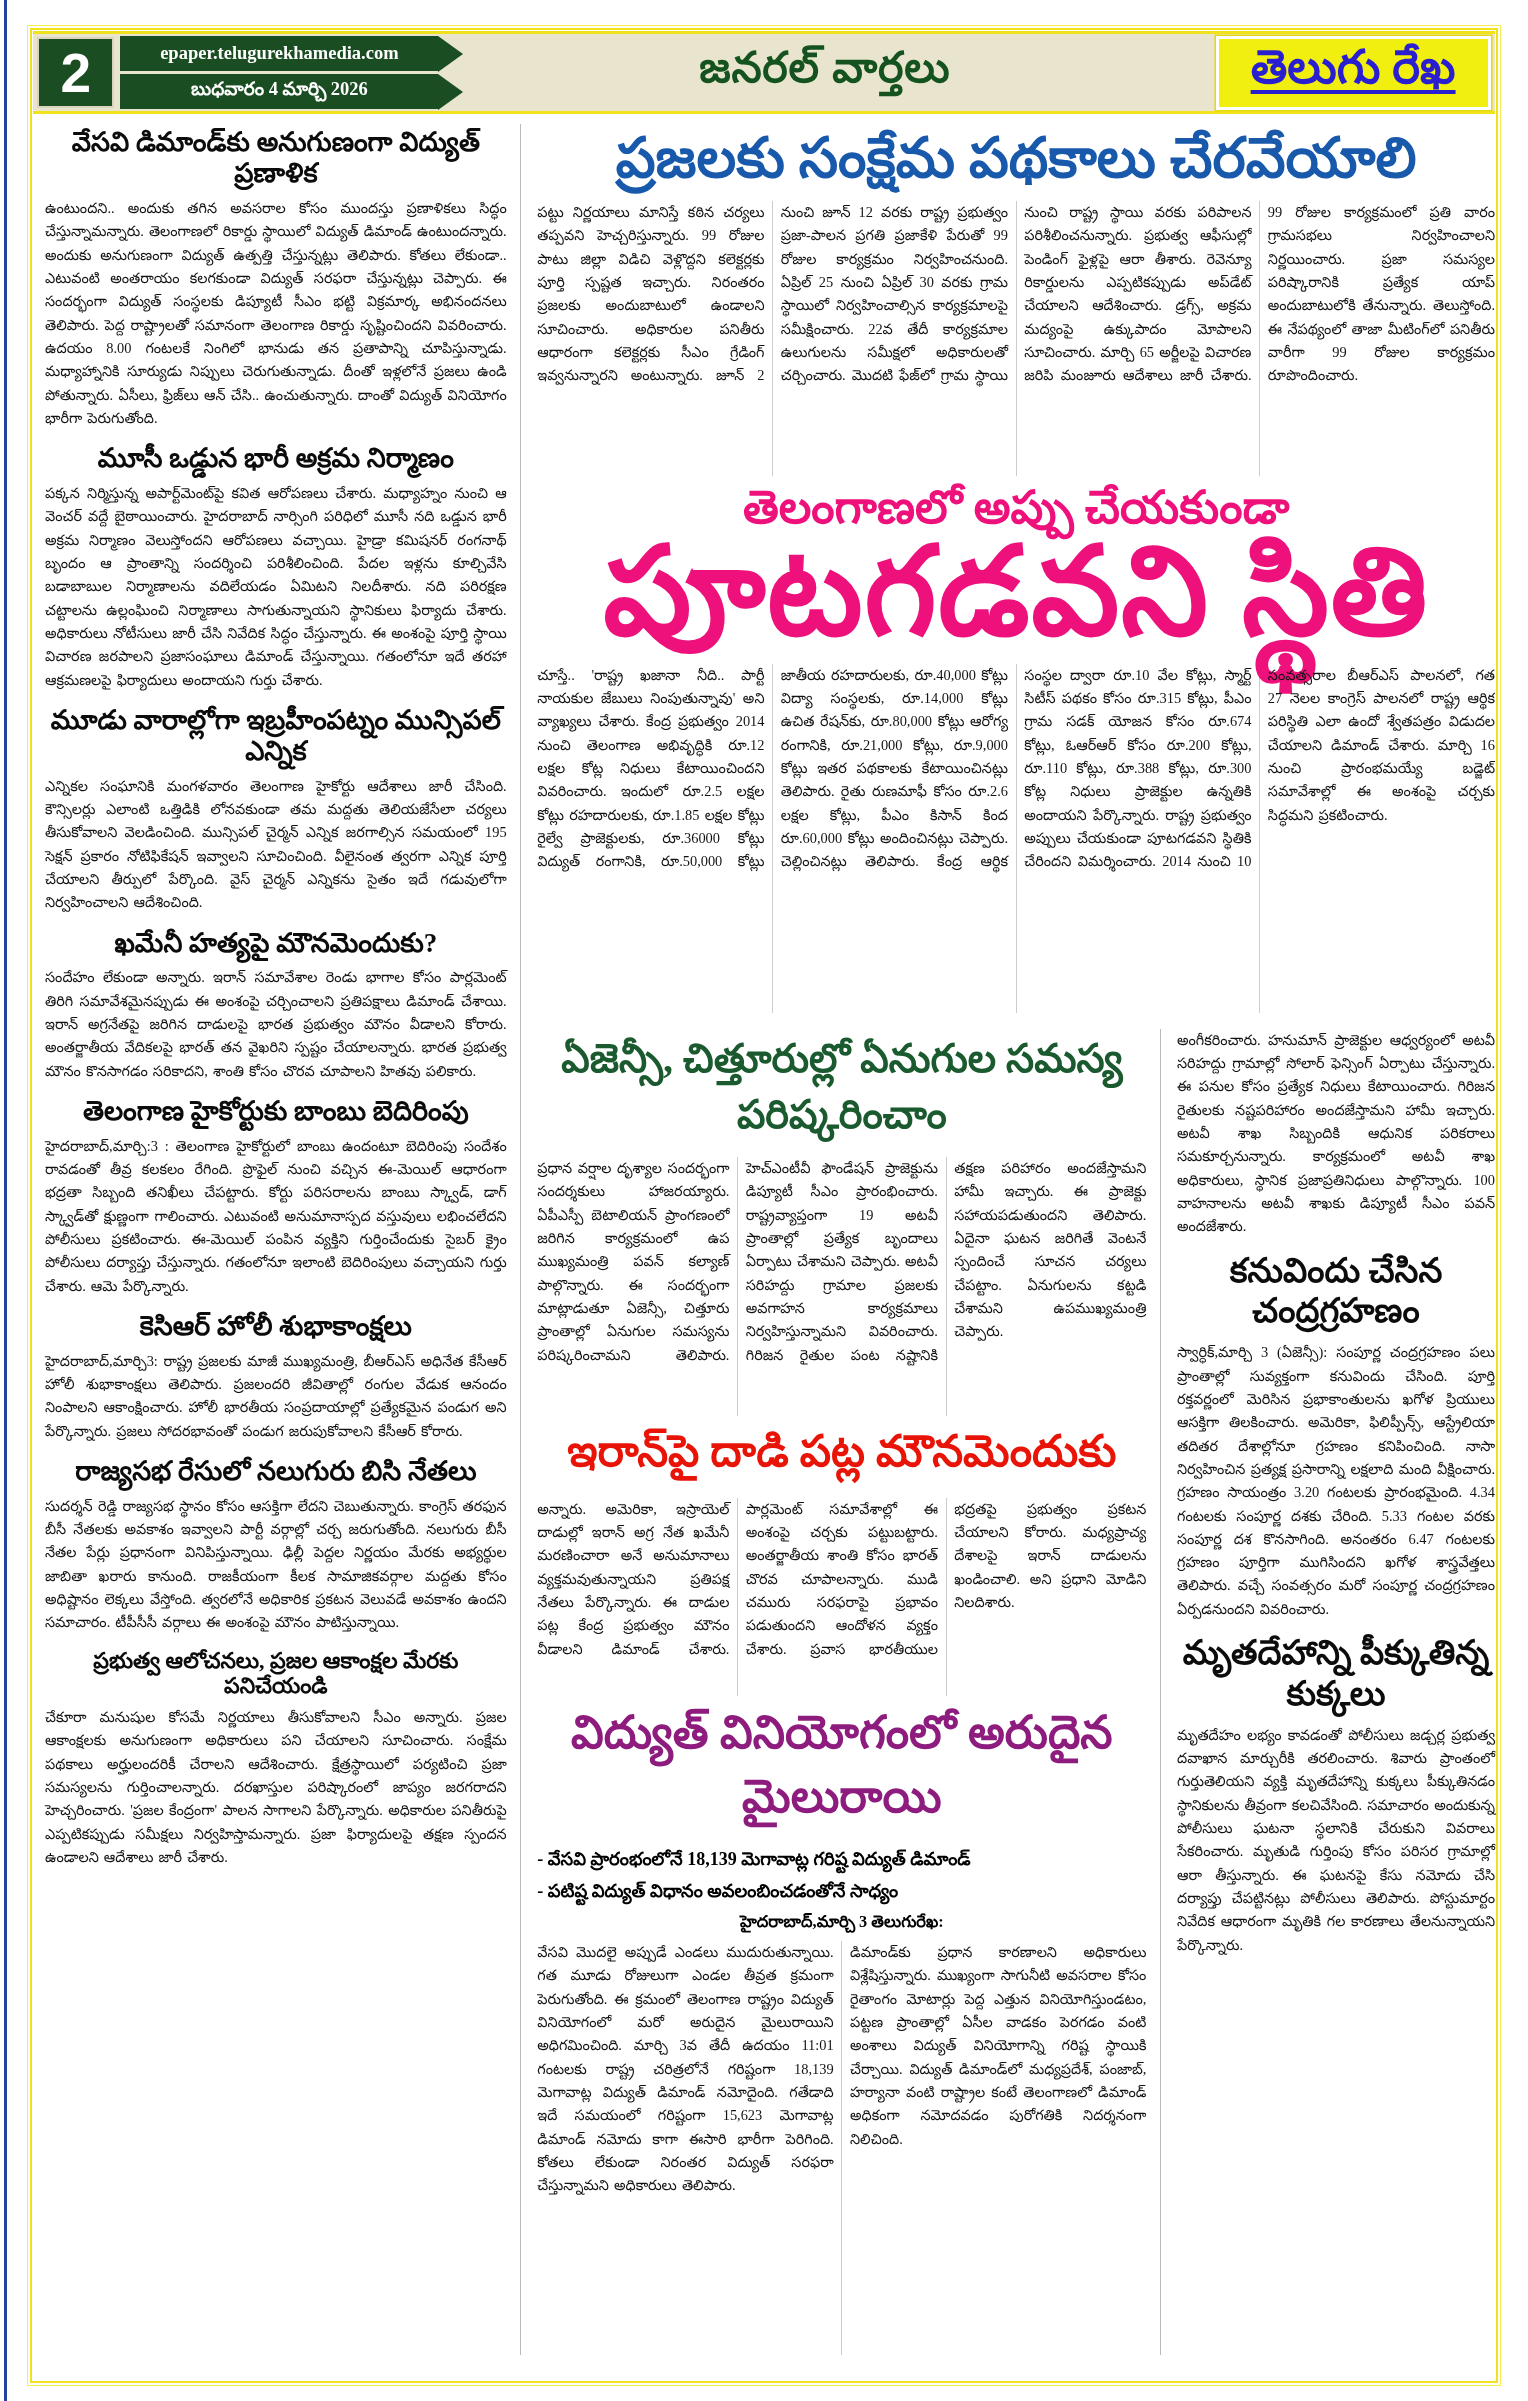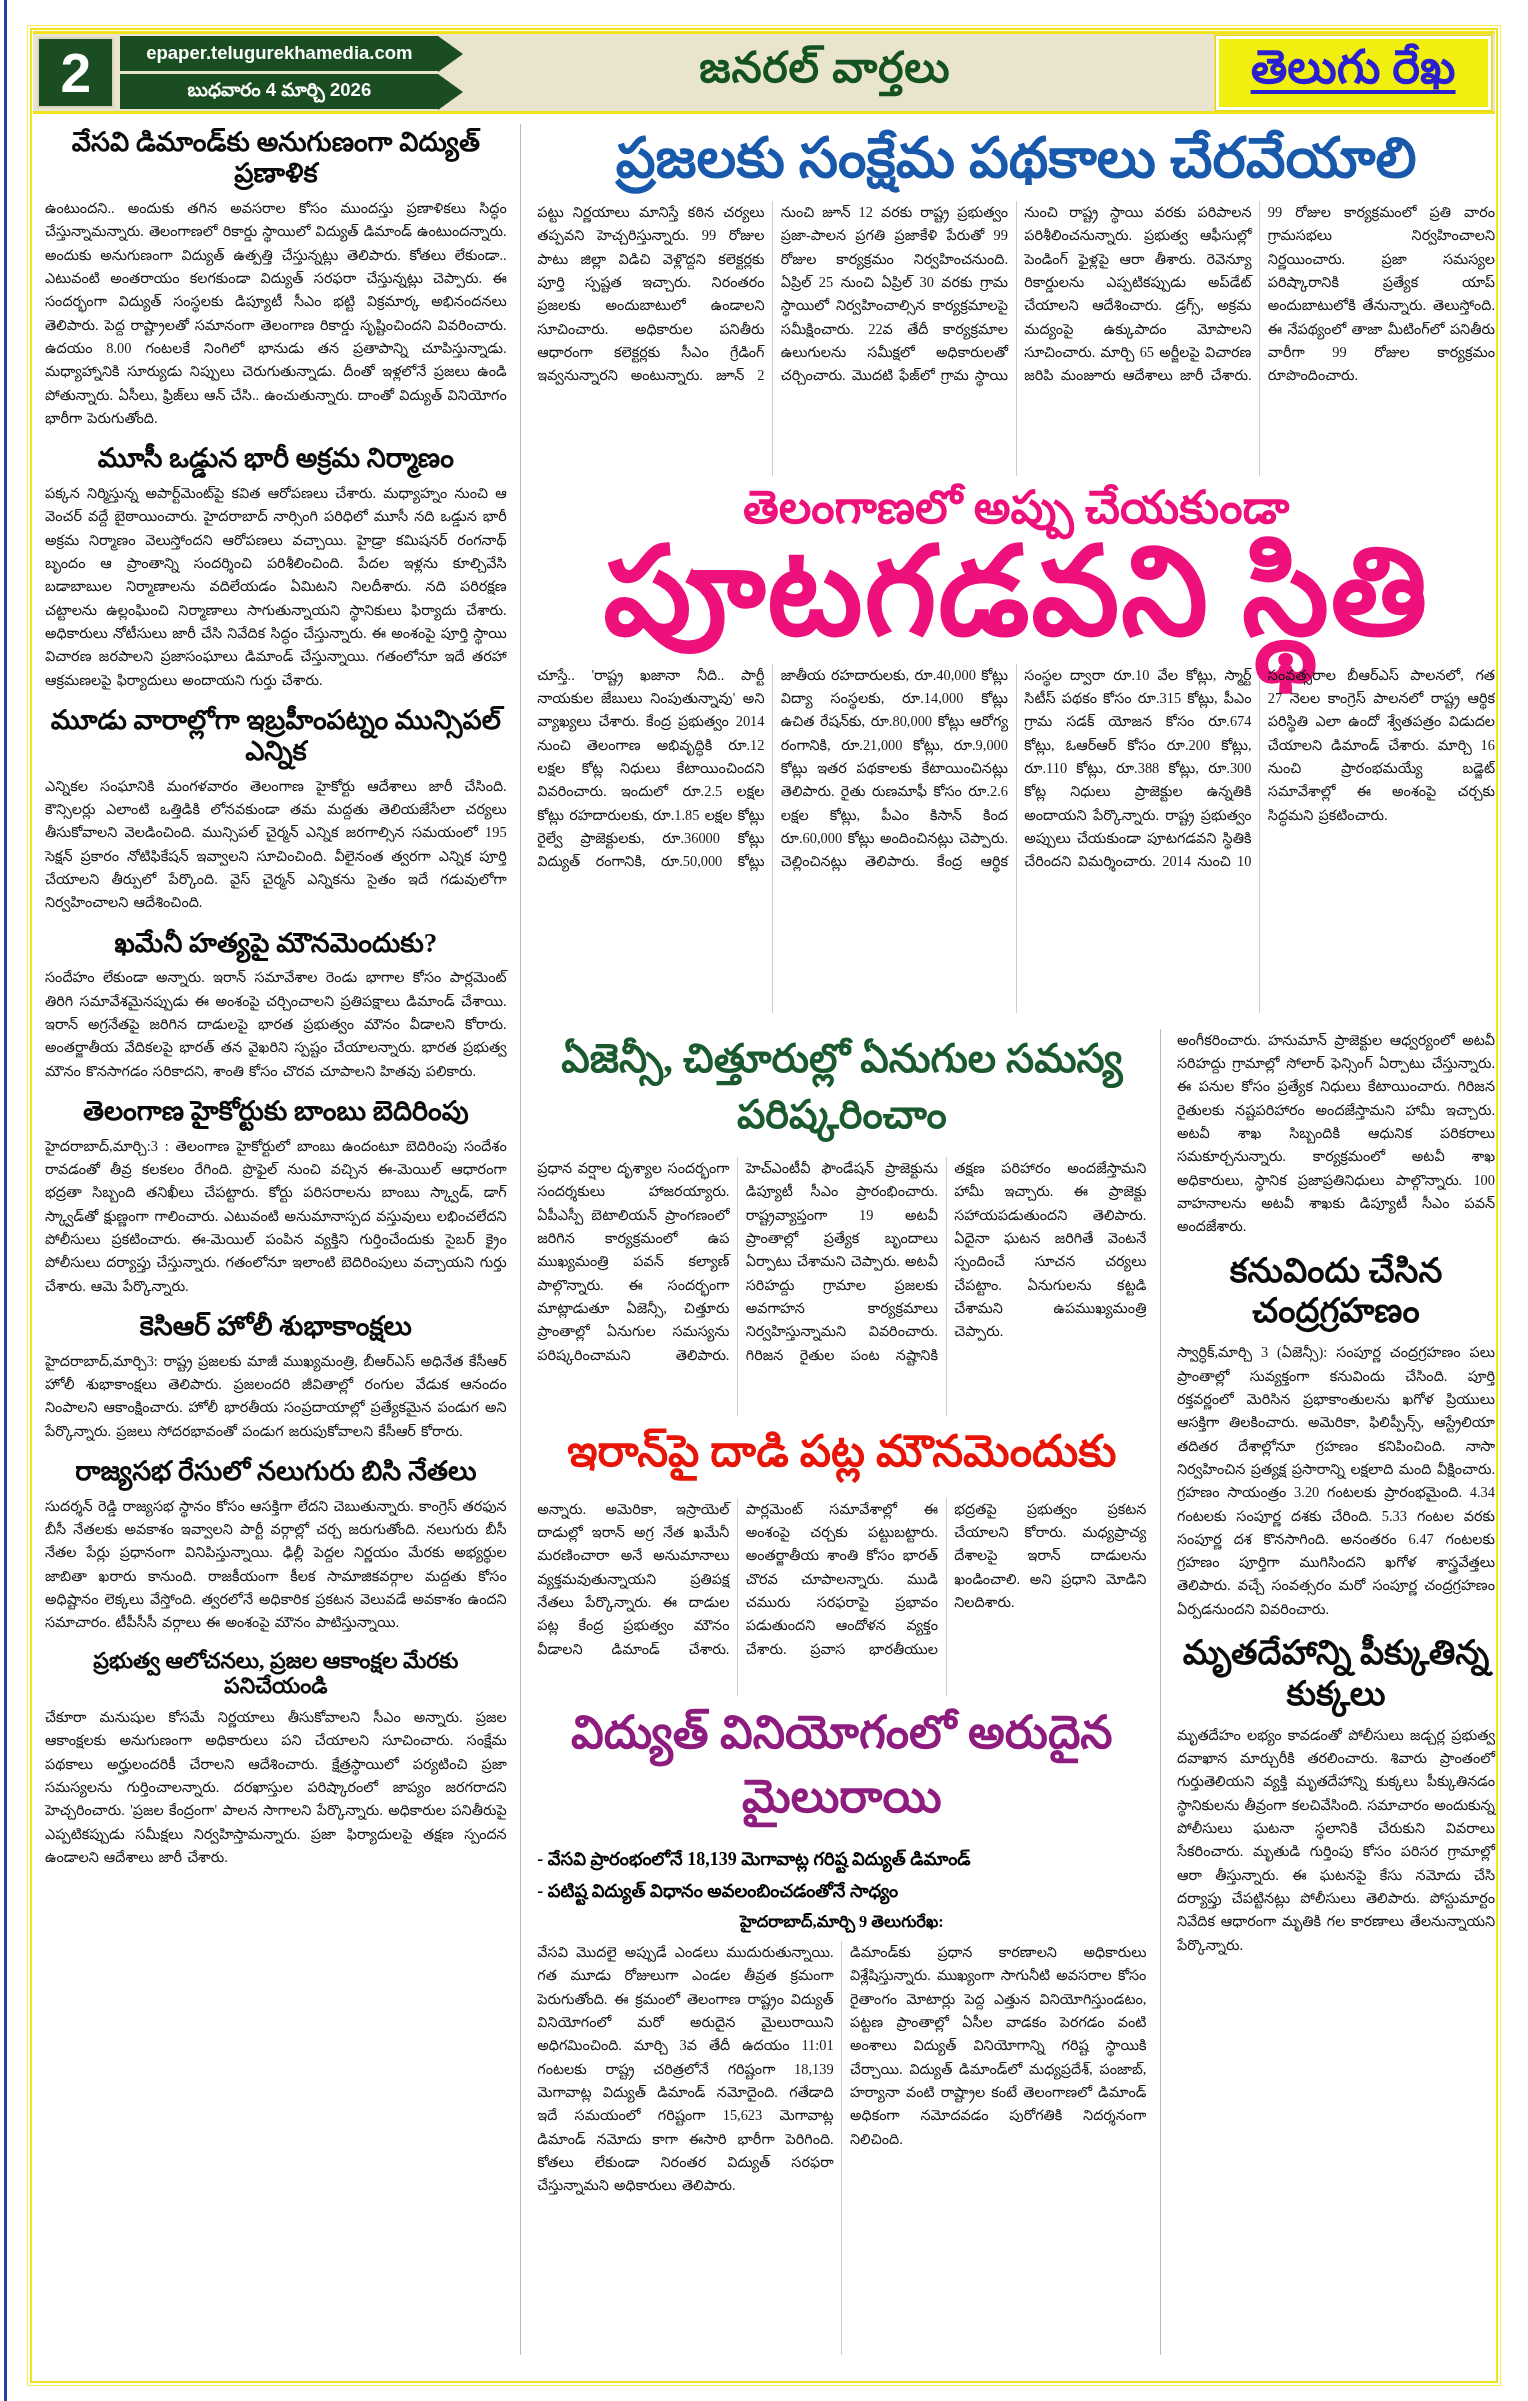--- a/index.html
+++ b/index.html
@@ -24,21 +24,21 @@
   }
   .pagenum {
     width:77px; background:#1b4d22; color:#fff; font-size:55px; font-weight:bold;
     display:flex; align-items:center; justify-content:center;
     font-family:"Liberation Sans", sans-serif; border:2.2px solid #d9d4bd; margin:3px 0 3px 4.4px;
   }
   .ribbons { display:flex; flex-direction:column; justify-content:center; gap:3.7px; margin-left:6px; }
   .ribbon {
     position:relative; background:#1b4d22; color:#fff; height:35px; width:318px;
     display:flex; align-items:center; justify-content:center;
-    font-family:Liberation Sans, sans-serif; font-weight:bold; font-size:18.5px;
+    font-family:Liberation Serif, serif; font-weight:bold; font-size:18.5px;
   }
   .ribbon:after {
     content:""; position:absolute; right:-25px; top:0;
     border-top:18px solid transparent; border-bottom:18px solid transparent;
     border-left:25px solid #1b4d22;
   }
   .section-title {
     flex:1; display:flex; align-items:center; justify-content:center;
     color:#14531f; font-size:43px; font-weight:900; letter-spacing:0.7px;
     font-family:"Liberation Sans", sans-serif;
@@ -161,21 +161,21 @@
           <article>
             <h2 class="h-red">ఇరాన్‌పై దాడి పట్ల మౌనమెందుకు</h2>
             <p class="body cols3 short">అన్నారు. అమెరికా, ఇస్రాయెల్ దాడుల్లో ఇరాన్ అగ్ర నేత ఖమేనీ మరణించారా అనే అనుమానాలు వ్యక్తమవుతున్నాయని ప్రతిపక్ష నేతలు పేర్కొన్నారు. ఈ దాడుల పట్ల కేంద్ర ప్రభుత్వం మౌనం వీడాలని డిమాండ్ చేశారు. పార్లమెంట్ సమావేశాల్లో ఈ అంశంపై చర్చకు పట్టుబట్టారు. అంతర్జాతీయ శాంతి కోసం భారత్ చొరవ చూపాలన్నారు. ముడి చమురు సరఫరాపై ప్రభావం పడుతుందని ఆందోళన వ్యక్తం చేశారు. ప్రవాస భారతీయుల భద్రతపై ప్రభుత్వం ప్రకటన చేయాలని కోరారు. మధ్యప్రాచ్య దేశాలపై ఇరాన్ దాడులను ఖండించాలి. అని ప్రధాని మోడిని నిలదిశారు.</p>
           </article>
           <article>
             <h2 class="h-purple">విద్యుత్ వినియోగంలో అరుదైన మైలురాయి</h2>
             <div class="bullets">
               <div>- వేసవి ప్రారంభంలోనే 18,139 మెగావాట్ల గరిష్ట విద్యుత్ డిమాండ్</div>
               <div>- పటిష్ట విద్యుత్ విధానం అవలంబించడంతోనే సాధ్యం</div>
             </div>
-            <div class="center-date">హైదరాబాద్,మార్చి 9 తెలుగురేఖ:</div>
+            <div class="center-date">హైదరాబాద్,మార్చి 3 తెలుగురేఖ:</div>
             <div class="cols2">
               <p class="body">వేసవి మొదలై అప్పుడే ఎండలు ముదురుతున్నాయి. గత మూడు రోజులుగా ఎండల తీవ్రత క్రమంగా పెరుగుతోంది. ఈ క్రమంలో తెలంగాణ రాష్ట్రం విద్యుత్ వినియోగంలో మరో అరుదైన మైలురాయిని అధిగమించింది. మార్చి 3వ తేదీ ఉదయం 11:01 గంటలకు రాష్ట్ర చరిత్రలోనే గరిష్టంగా 18,139 మెగావాట్ల విద్యుత్ డిమాండ్ నమోదైంది. గతేడాది ఇదే సమయంలో గరిష్టంగా 15,623 మెగావాట్ల డిమాండ్ నమోదు కాగా ఈసారి భారీగా పెరిగింది. కోతలు లేకుండా నిరంతర విద్యుత్ సరఫరా చేస్తున్నామని అధికారులు తెలిపారు.</p>
               <p class="body">డిమాండ్‌కు ప్రధాన కారణాలని అధికారులు విశ్లేషిస్తున్నారు. ముఖ్యంగా సాగునీటి అవసరాల కోసం రైతాంగం మోటార్లు పెద్ద ఎత్తున వినియోగిస్తుండటం, పట్టణ ప్రాంతాల్లో ఏసీల వాడకం పెరగడం వంటి అంశాలు విద్యుత్ వినియోగాన్ని గరిష్ట స్థాయికి చేర్చాయి. విద్యుత్ డిమాండ్‌లో మధ్యప్రదేశ్, పంజాబ్, హర్యానా వంటి రాష్ట్రాల కంటే తెలంగాణలో డిమాండ్ అధికంగా నమోదవడం పురోగతికి నిదర్శనంగా నిలిచింది.</p>
             </div>
           </article>
         </div>
 
         <div>
           <p class="body">అంగీకరించారు. హనుమాన్ ప్రాజెక్టుల ఆధ్వర్యంలో అటవీ సరిహద్దు గ్రామాల్లో సోలార్ ఫెన్సింగ్ ఏర్పాటు చేస్తున్నారు. ఈ పనుల కోసం ప్రత్యేక నిధులు కేటాయించారు. గిరిజన రైతులకు నష్టపరిహారం అందజేస్తామని హామీ ఇచ్చారు. అటవీ శాఖ సిబ్బందికి ఆధునిక పరికరాలు సమకూర్చనున్నారు. కార్యక్రమంలో అటవీ శాఖ అధికారులు, స్థానిక ప్రజాప్రతినిధులు పాల్గొన్నారు. 100 వాహనాలను అటవీ శాఖకు డిప్యూటీ సీఎం పవన్ అందజేశారు.</p>
           <article>

